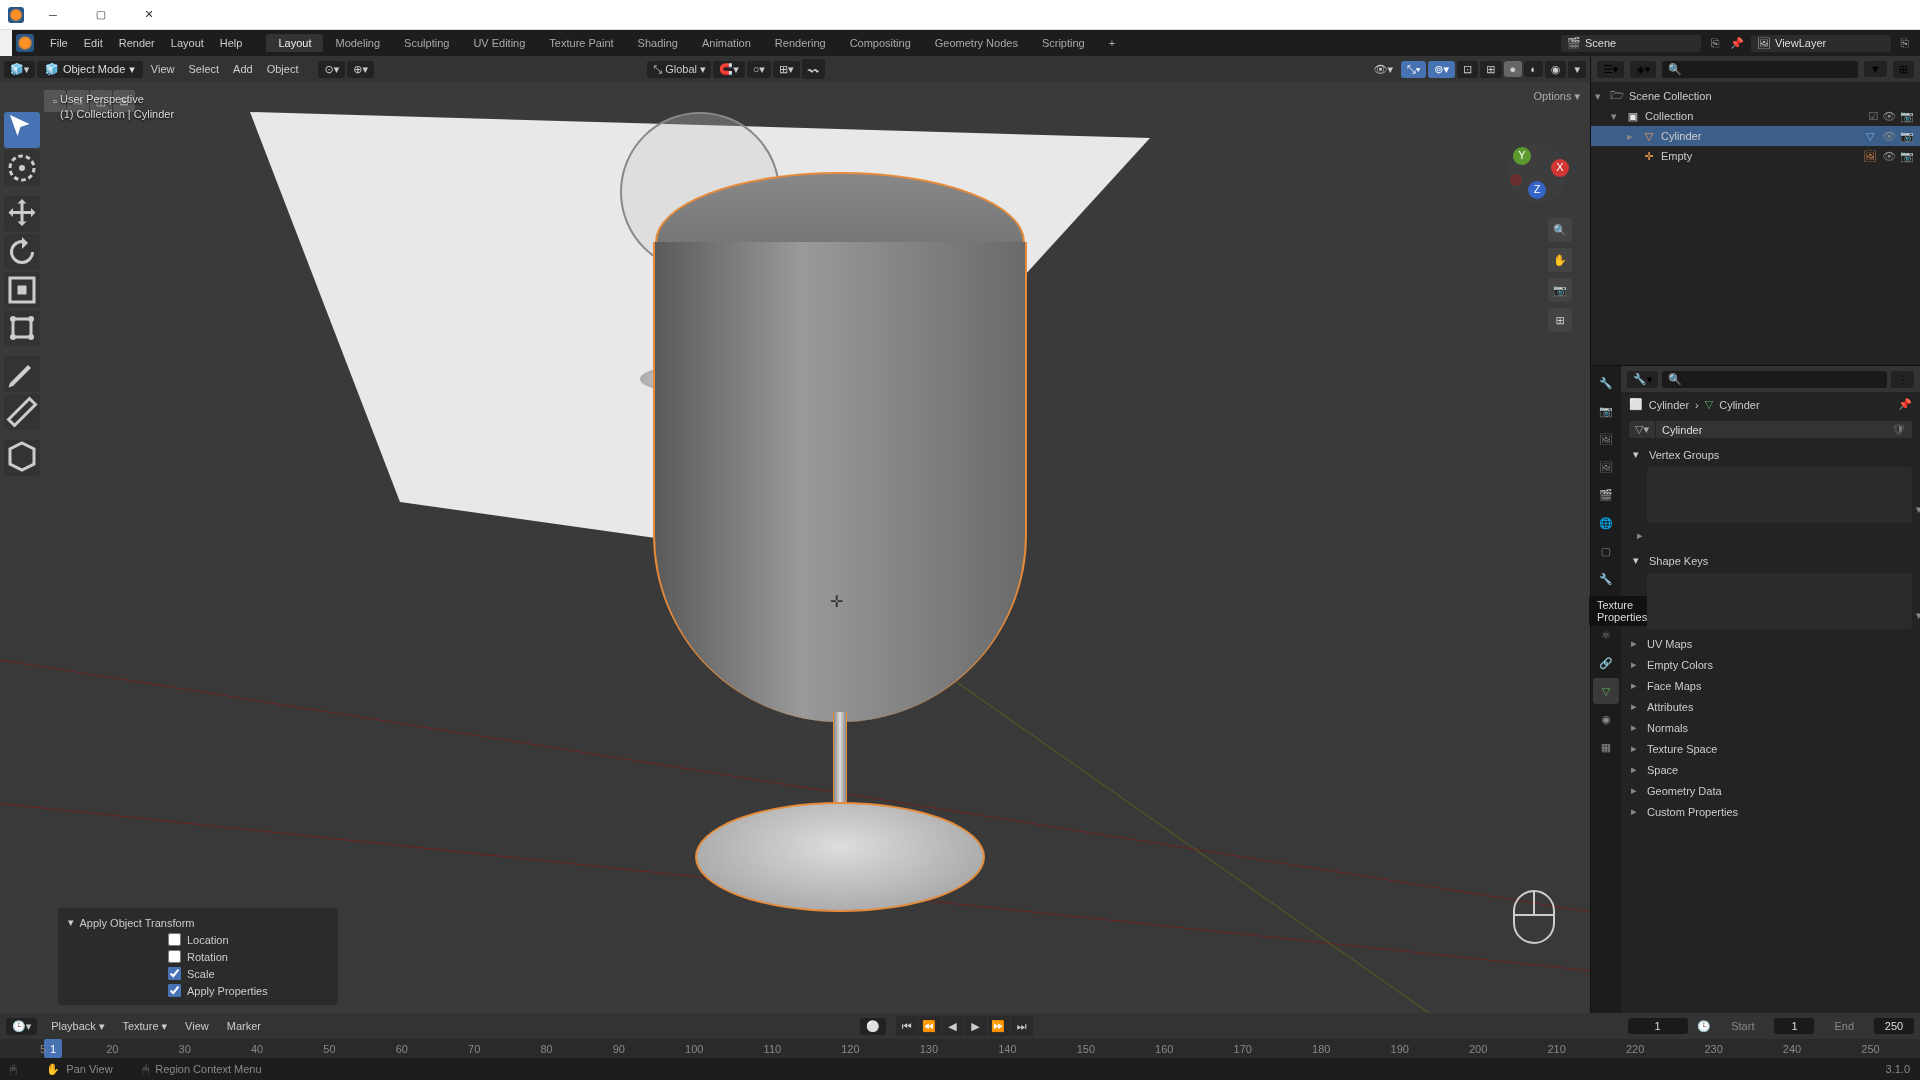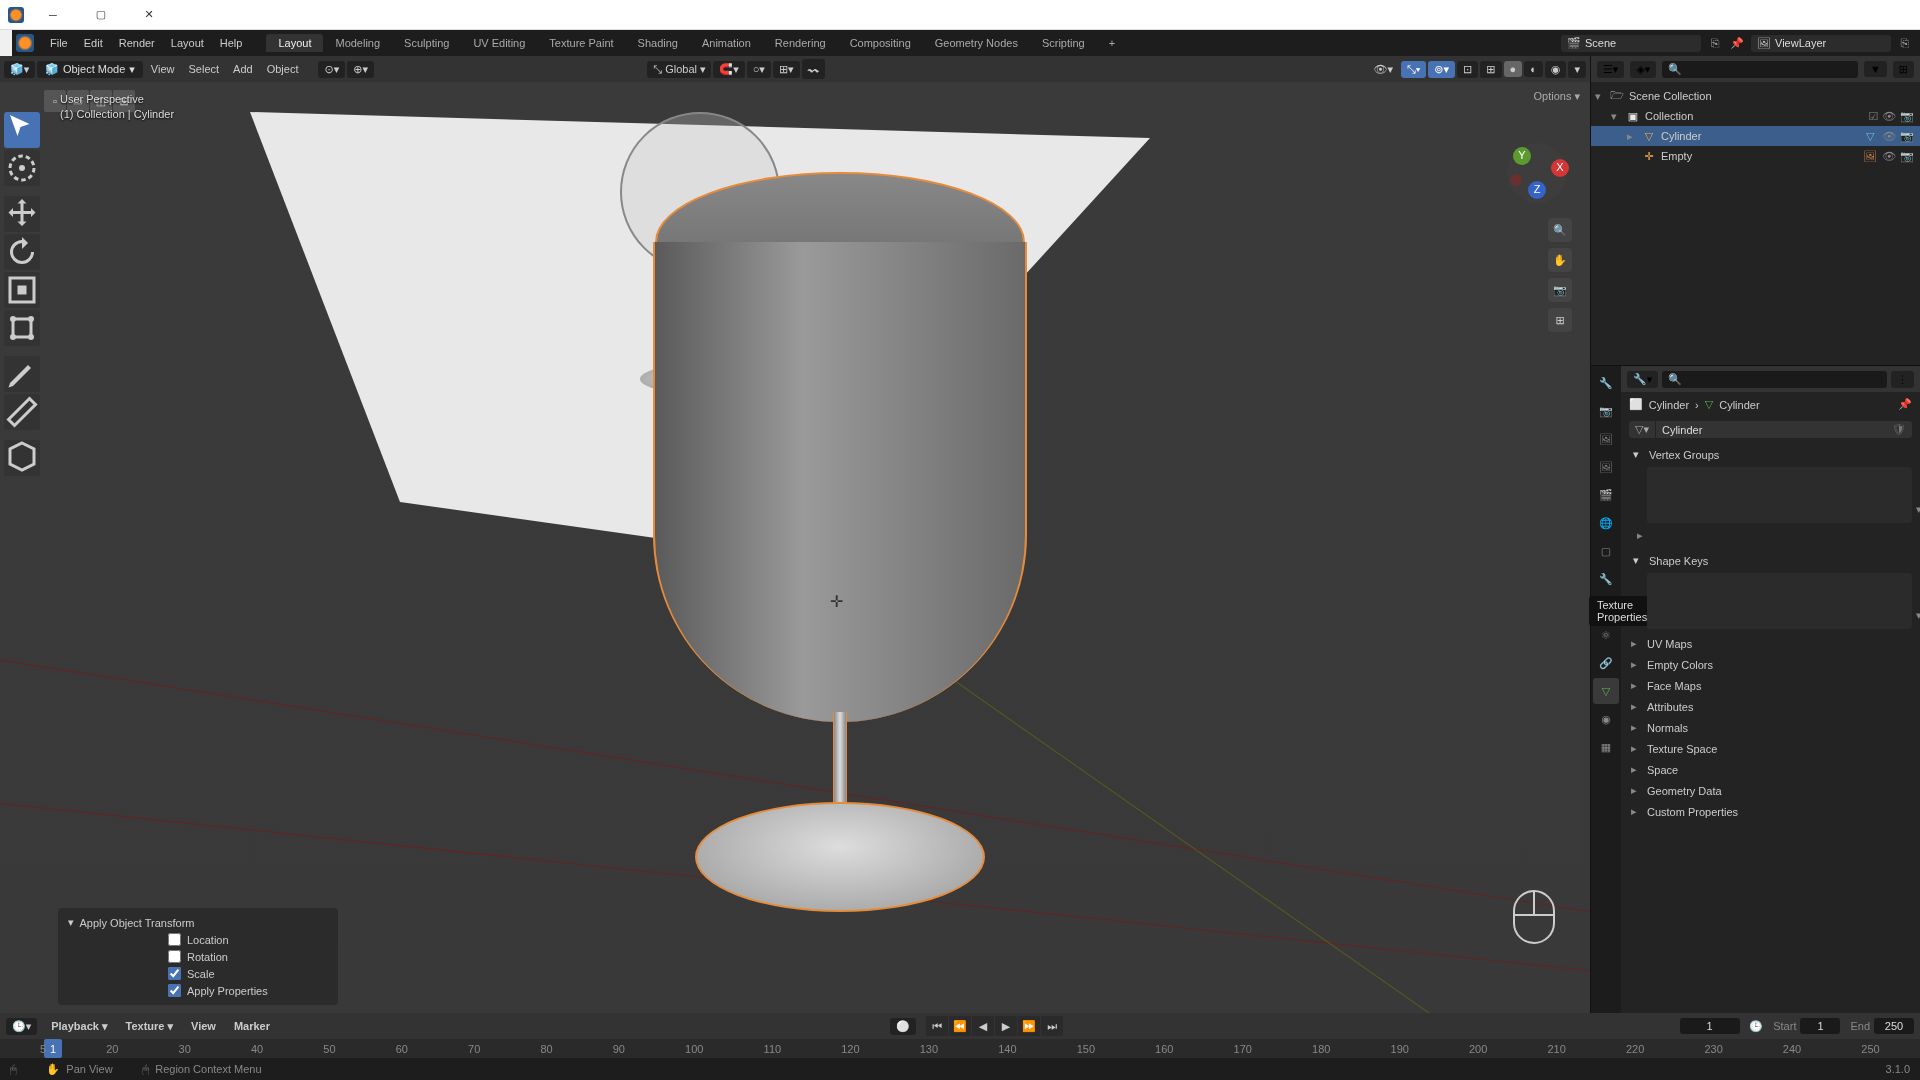--- a/index.html
+++ b/index.html
@@ -109,26 +109,26 @@
 .panel-body { background:#2b2b2b; border-radius:3px; min-height:56px; margin:2px 2px 2px 20px; position:relative;}
 .panel-add { position:absolute; right:-18px; top:4px; width:16px; height:16px; color:#888; display:flex;align-items:center;justify-content:center;}
 .panel-more { position:absolute; right:-18px; bottom:4px; width:16px; height:16px; color:#888;}
 .sub-panel { display:flex; align-items:center; padding:4px 10px; color:#ccc; gap:6px;}
 .sub-panel .tri { width:10px; color:#888;}
 .tooltip { background:#111; color:#ddd; padding:3px 8px; border-radius:3px; position:absolute; }
 
 
 .timeline { height:45px; background:#232323; display:flex; flex-direction:column;}
 .timeline-hdr { height:26px; background:#333; display:flex; align-items:center; padding:0 6px; gap:10px; color:#ccc;}
-.timeline-hdr .tmenu { padding:2px 4px;font-weight:bold;}
+.timeline-hdr .tmenu { padding:2px 4px;}
 .timeline-hdr .spacer { flex:1;}
 .transport { display:flex; gap:1px;}
 .transport .tbtn { width:22px; height:20px; background:#2a2a2a; display:flex; align-items:center; justify-content:center; color:#ccc;}
 .frame-field { background:#1a1a1a; padding:2px 8px; border-radius:3px; min-width:60px; text-align:center; color:#ddd;}
-.frame-lbl-val { display:flex; align-items:center; gap:4px;}
+.frame-lbl-val { display:flex; align-items:center; gap:20px;margin-left:10px;}
 .frame-lbl-val .lbl{ color:#888;}
 .timeline-track { flex:1; position:relative; background:#2a2a2a;}
 .playhead { position:absolute; left:44px; top:0; bottom:0; width:18px; background:#4772b3; color:#fff; display:flex; align-items:center; justify-content:center; border-radius:2px;}
 .ticks { position:absolute; inset:0; display:flex; justify-content:space-between; padding:0 40px; align-items:center; color:#888; font-size:10px;}
 
 
 .statusbar { height:22px; background:#1d1d1d; display:flex; align-items:center; padding:0 10px; color:#888; gap:30px;}
 .statusbar .sb-item { display:flex; align-items:center; gap:6px;}
 .statusbar .spacer { flex:1;}
 

